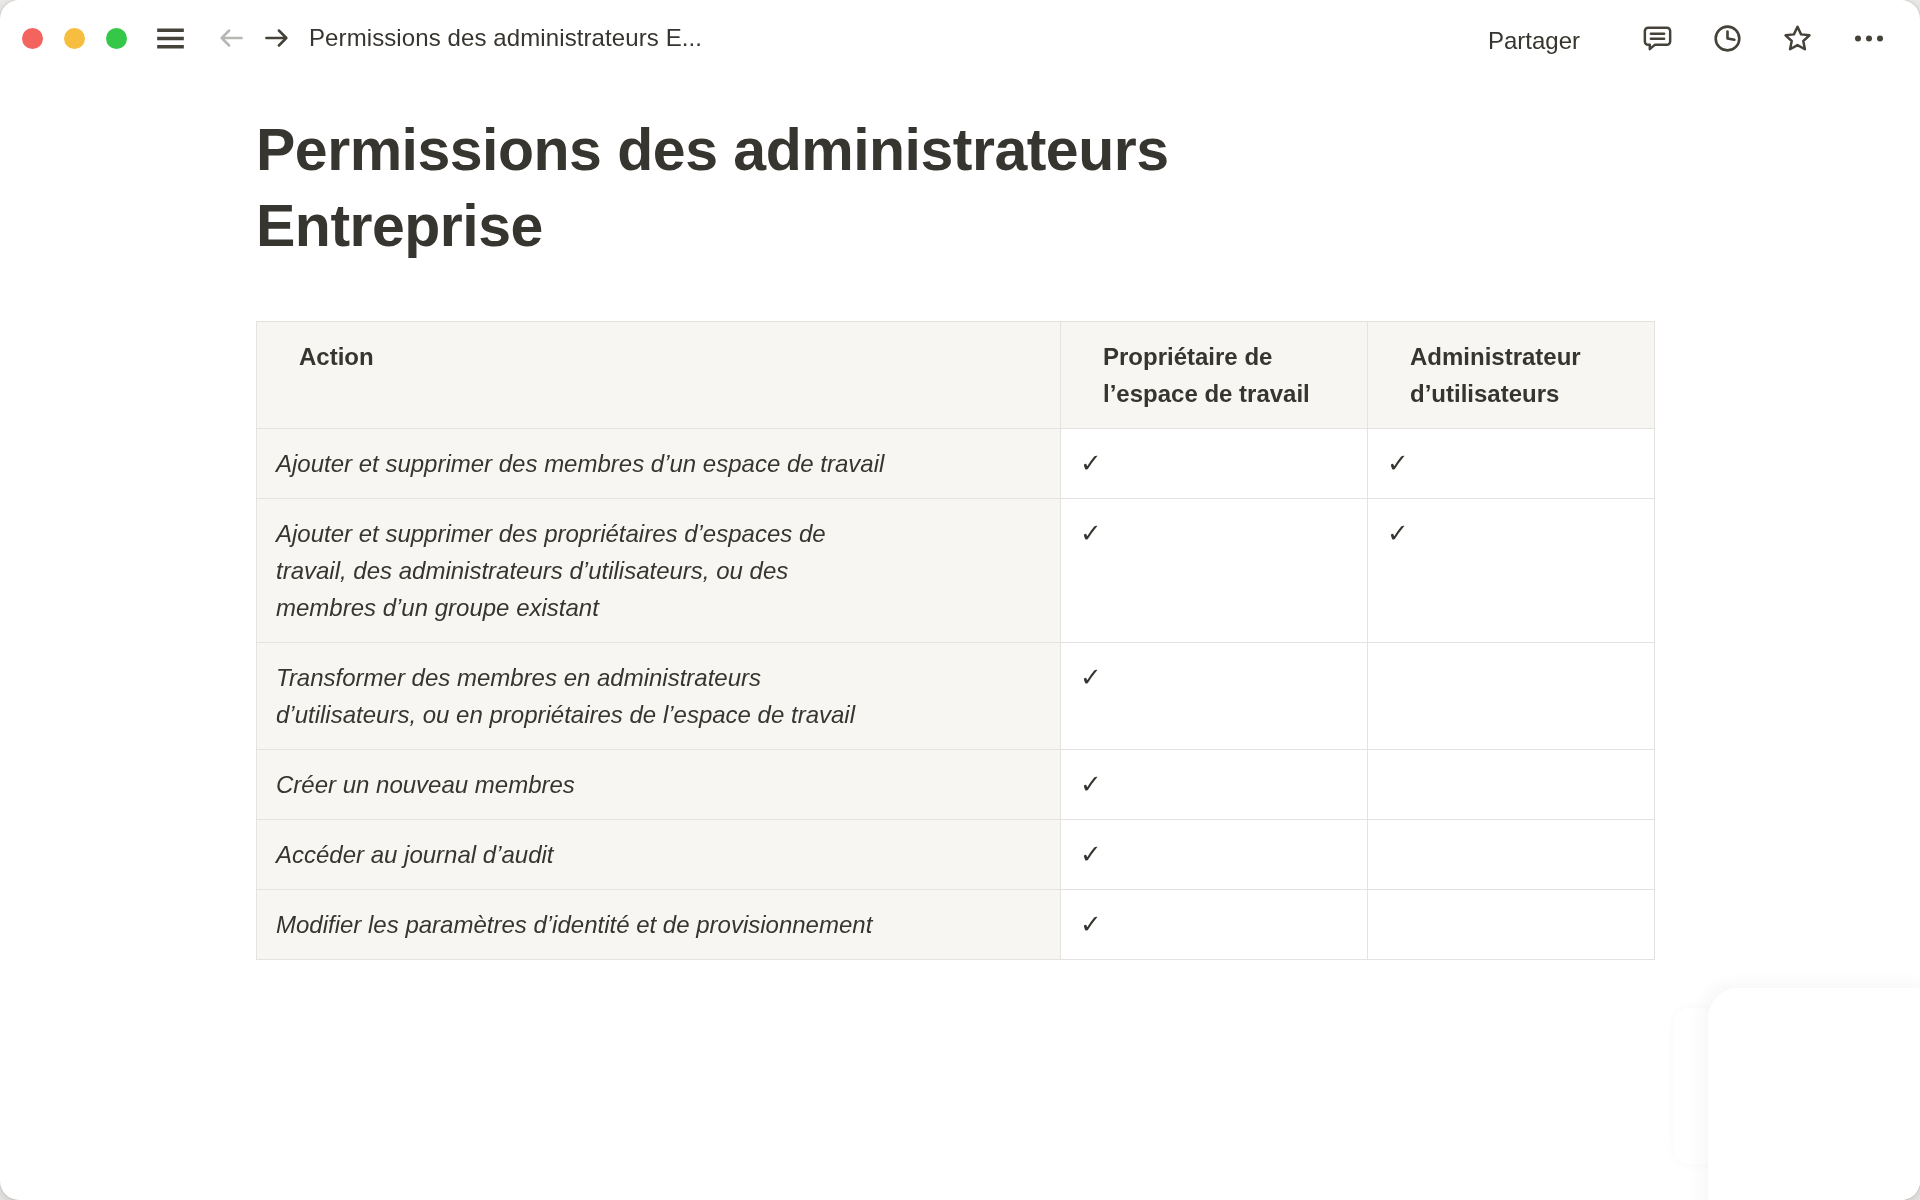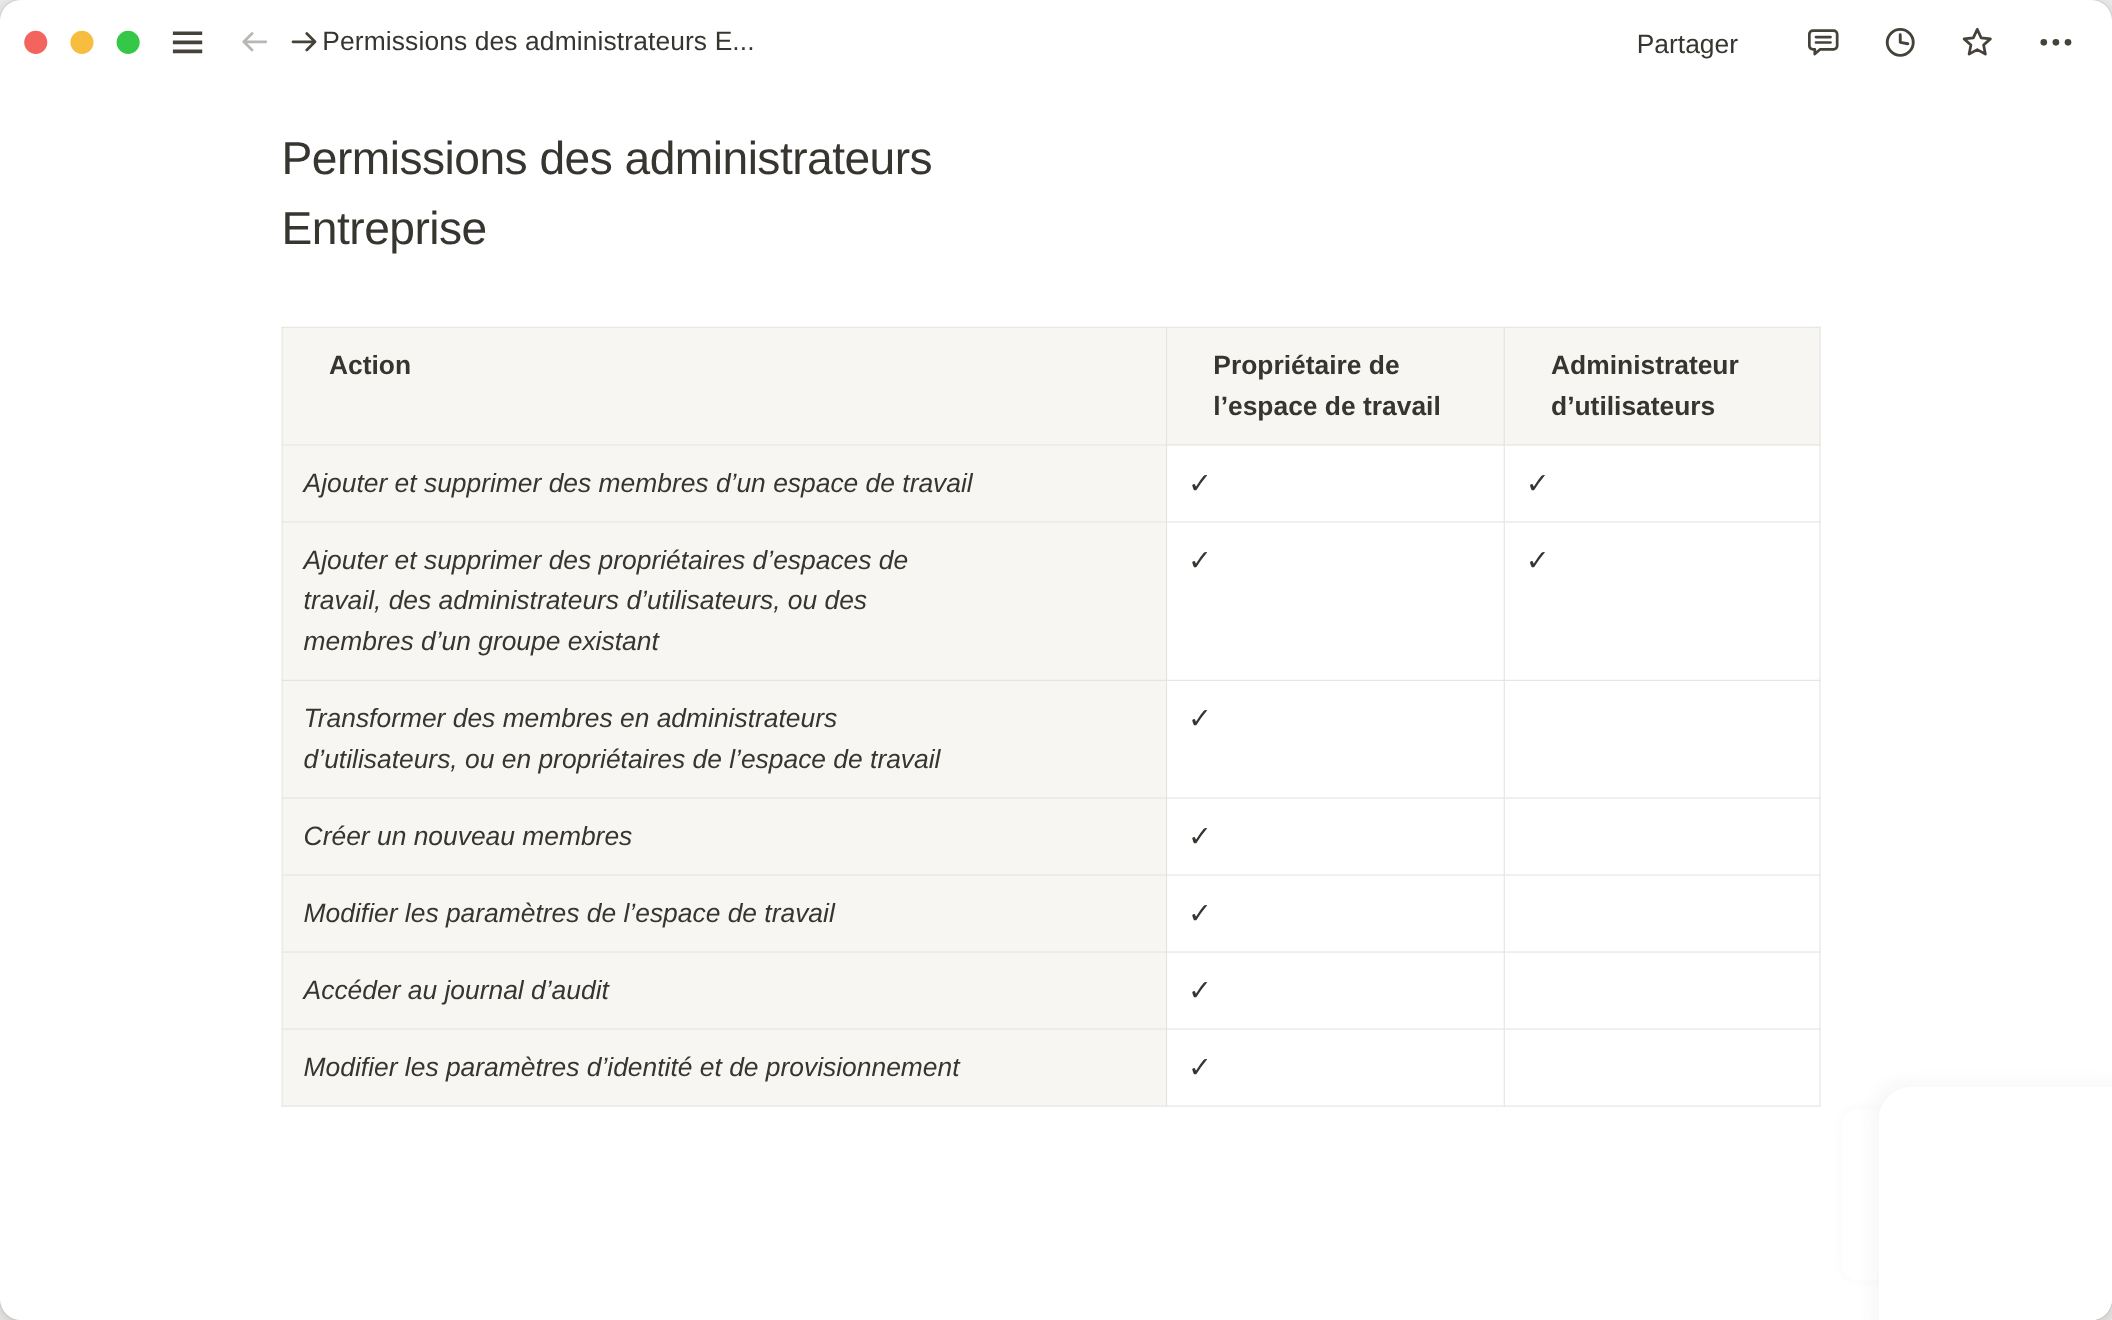--- a/index.html
+++ b/index.html
@@ -41,44 +41,44 @@
   .icon-btn{
     background:none;border:none;padding:0;
     display:inline-flex;align-items:center;justify-content:center;
     color:var(--icon);cursor:pointer;
   }
   .icon-btn.disabled{color:var(--icon-disabled);}
   .menu-btn{margin-left:27px;}
   .back-btn{margin-left:29px;}
   .forward-btn{margin-left:16px;}
   .doc-title{
-    margin-left:1px;
+    margin-left:17px;
     font-size:24px;
     letter-spacing:0.1px;
     color:var(--text);
     cursor:pointer;
     white-space:nowrap;
   }
   .titlebar-spacer{flex:1;}
   .share-btn{
     background:none;border:none;
     font-family:inherit;
     font-size:24px;color:var(--text);
     cursor:pointer;
     margin-right:24px;
     white-space:nowrap;
   }
   .tb-right{display:flex;align-items:flex-end;gap:37px;}
   
   .content{padding:0 0 0 256px;}
   .page-title{
     margin-top:36px;
-    font-size:42px;
-    line-height:64px;
-    font-weight:400;
+    font-size:59px;
+    line-height:76px;
+    font-weight:700;
     letter-spacing:-0.5px;
     color:var(--text);
     white-space:pre-line;
     max-width:1400px;
     cursor:text;
   }
   table.perm-table{
     margin-top:57px;
     width:1398px;
     table-layout:fixed;
@@ -247,25 +247,20 @@
 d’utilisateurs, ou en propriétaires de l’espace de travail</td>
           <td class="check">✓</td>
           <td class="check"></td>
         </tr>
         <tr>
           <td class="action">Créer un nouveau membres</td>
           <td class="check">✓</td>
           <td class="check"></td>
         </tr>
         <tr>
-          <td class="action">Modifier les paramètres de l’espace de travail</td>
-          <td class="check">✓</td>
-          <td class="check"></td>
-        </tr>
-        <tr>
           <td class="action">Accéder au journal d’audit</td>
           <td class="check">✓</td>
           <td class="check"></td>
         </tr>
         <tr>
           <td class="action">Modifier les paramètres d’identité et de provisionnement</td>
           <td class="check">✓</td>
           <td class="check"></td>
         </tr>
       </tbody>

